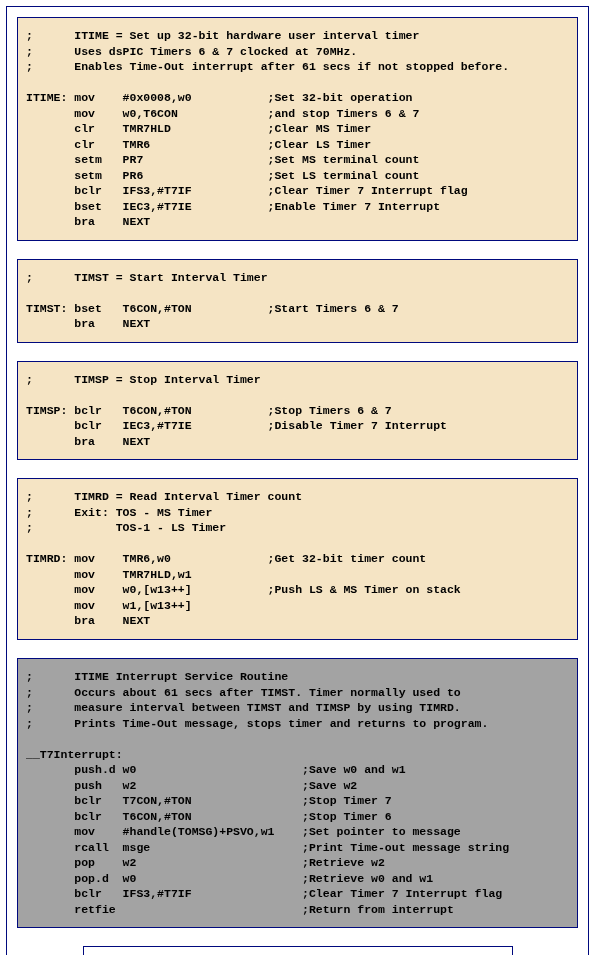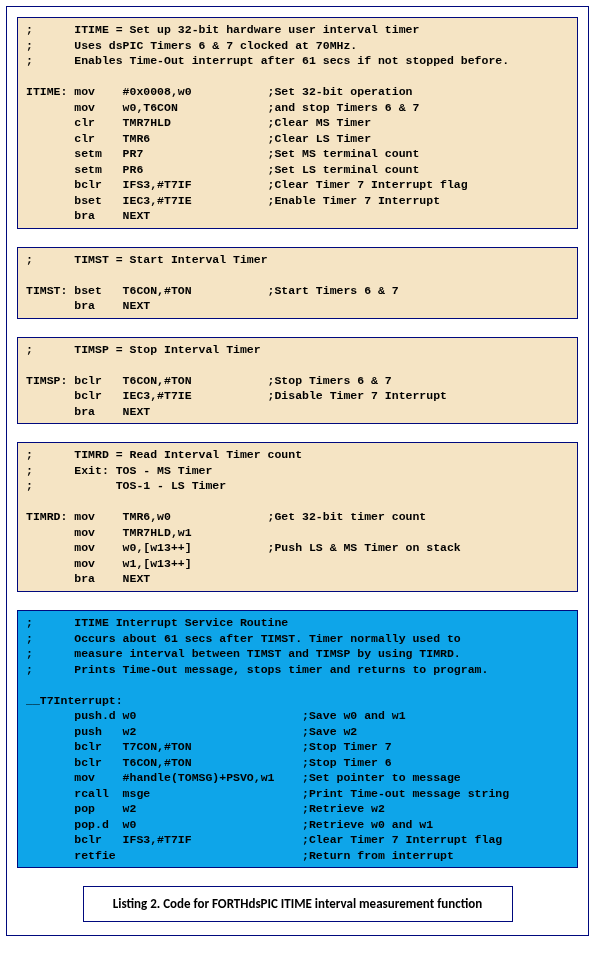--- a/index.html
+++ b/index.html
@@ -15,26 +15,26 @@
   }
   .outer {
     border: 1px solid #00097e;
     margin: 6px;
     padding: 10px 10px 12px 10px;
     min-height: 930px;
     position: relative;
   }
   .code-box {
     border: 1px solid #00097e;
-    padding: 4px 8px;
+    padding: 10px 8px;
     margin-bottom: 18px;
     white-space: pre;
   }
   .tan { background: #f5e4c4; }
-  .green { background: #0ea5e9; font-family: Liberation Mono, monospace; }
+  .green { background: #a3a3a3; font-family: Liberation Mono, monospace; }
   .caption-box {
     border: 1px solid #00097e;
     background: #fff;
     padding: 8px 18px;
     font-family: Calibri, Arial, sans-serif;
     font-weight: bold;
     font-size: 13px;
     text-align: center;
     width: 430px;
     margin: 4px auto 0 auto;

